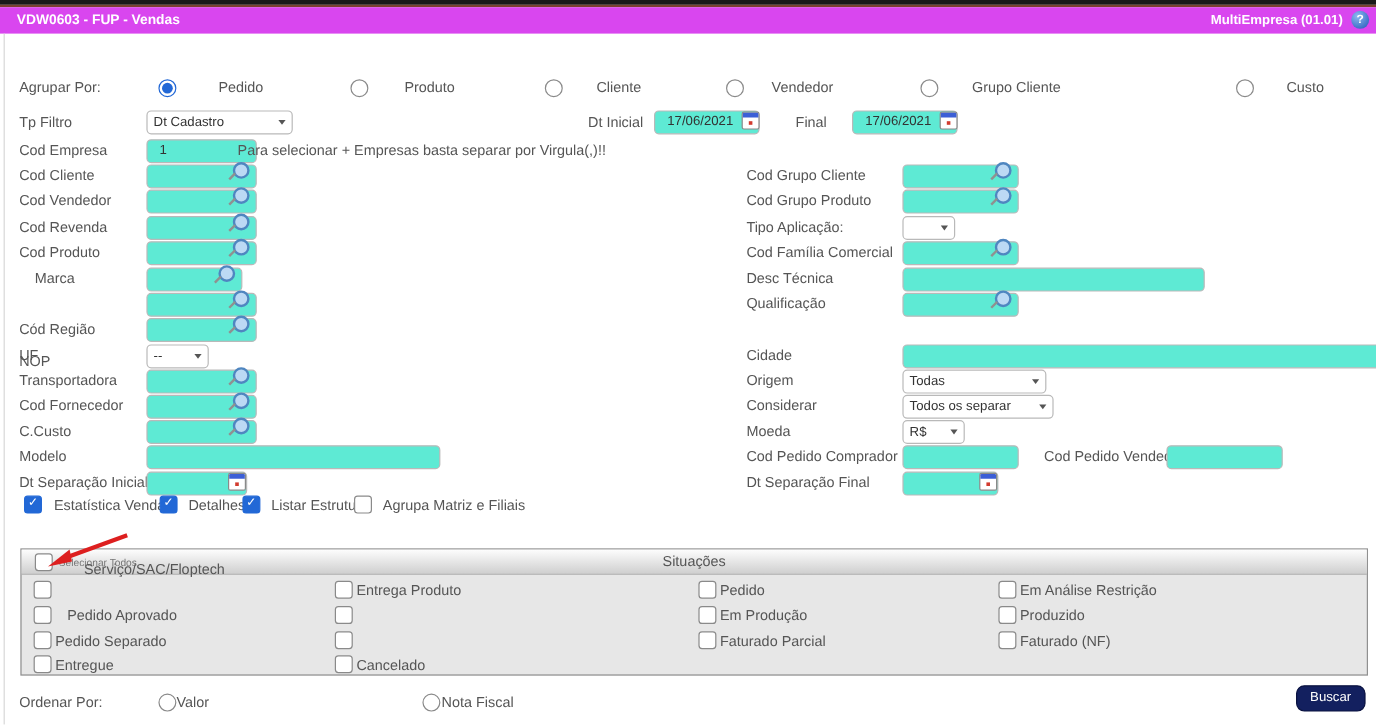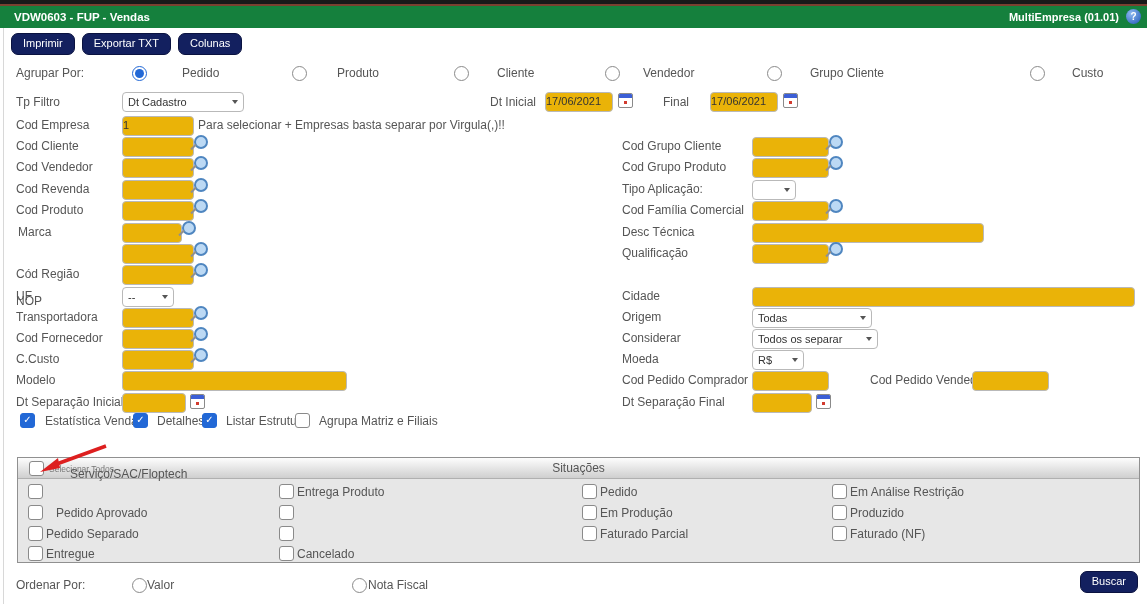--- a/index.html
+++ b/index.html
@@ -2,43 +2,43 @@
 <html><head>
 <meta charset="utf-8">
 <style>
   html,body{margin:0;padding:0;}
   #screen{position:relative;width:1147px;height:604px;background:#fff;overflow:hidden;
           font-family:"Liberation Sans",sans-serif;}
   .abs{position:absolute;}
   .lbl{position:absolute;font-size:12px;color:#555;white-space:nowrap;line-height:14px;}
   .lbl.hint{color:#555;}
   .small-lbl{position:absolute;font-size:8.5px;color:#777;white-space:nowrap;}
-  .inp{position:absolute;height:18px;border:1px solid #b9b9b9;border-radius:4px;background:#eab308;
-       font-size:11px;color:#333;padding:0 0;line-height:16px;white-space:nowrap;overflow:hidden;}
+  .inp{position:absolute;height:18px;border:1px solid #b9b9b9;border-radius:4px;background:#5eead4;
+       font-size:11px;color:#333;padding:0 10px;line-height:16px;white-space:nowrap;overflow:hidden;}
   .sel{position:absolute;height:18px;border:1px solid #b9b9b9;border-radius:4px;background:#fff;
        font-size:11px;color:#333;display:flex;align-items:center;justify-content:space-between;
        padding:0 5px;white-space:nowrap;}
   .chev{width:0;height:0;border-left:3.5px solid transparent;border-right:3.5px solid transparent;
         border-top:4.5px solid #555;margin-left:4px;flex:none;}
   .radio{position:absolute;width:13px;height:13px;border:1px solid #8a8a8a;border-radius:50%;background:#fff;}
   .radio.sel2{border-color:#2268d6;}
   .radio.sel2::after{content:'';position:absolute;left:2px;top:2px;right:2px;bottom:2px;
         background:#2268d6;border-radius:50%;}
   .cb{position:absolute;width:13px;height:13px;border:1px solid #8a8a8a;border-radius:3px;background:#fff;
       font-size:10px;line-height:12px;text-align:center;color:#fff;}
   .cb.on{background:#2268d6;border-color:#2268d6;}
   .mag{position:absolute;width:10px;height:10px;border:2px solid #4f86c0;background:#bcd9f4;border-radius:50%;}
   .mag::after{content:'';position:absolute;width:7px;height:2px;background:#909090;left:-6px;top:9px;
       transform:rotate(-45deg);}
   .cal{position:absolute;width:13px;height:13px;border:1px solid #8a8a8a;border-radius:2px;background:#fff;}
   .cal::before{content:'';position:absolute;left:0;right:0;top:0;height:4px;background:#3c5fd6;border-radius:1px 1px 0 0;}
   .cal::after{content:'';position:absolute;left:5px;top:7px;width:3px;height:3px;background:#d23b2f;}
   .btn{background:#13205f;color:#fff;font-size:11px;padding:3px 11px 4px;border:1px solid #0a1240;
        border-radius:7px;line-height:13px;font-family:"Liberation Sans",sans-serif;white-space:nowrap;}
-  #titlebar{position:absolute;left:0;top:6px;width:100%;height:22px;background:#15803d;}
+  #titlebar{position:absolute;left:0;top:6px;width:100%;height:22px;background:#d946ef;}
   #titlebar .tl{position:absolute;left:14px;top:0;line-height:22px;color:#fff;font-size:11.5px;font-weight:bold;}
   #titlebar .mode{position:absolute;right:28px;top:0;line-height:22px;color:#fff;font-size:11px;font-weight:bold;}
   .help{position:absolute;right:6px;top:3px;width:15px;height:15px;border-radius:50%;
         background:radial-gradient(circle at 35% 30%, #8db9f0, #1f55b8);color:#fff;font-size:10px;
         font-weight:bold;text-align:center;line-height:15px;}
   #panel{position:absolute;left:17px;top:457px;width:1121px;height:104px;border:1px solid #909090;background:#e7e7e7;}
   #panel-header{position:absolute;left:0;top:0;right:0;height:20px;
         background:linear-gradient(#fdfdfd,#cfcfcf);border-bottom:1px solid #b0b0b0;}
   .pan-title{position:absolute;left:0;right:0;top:3px;text-align:center;font-weight:normal;font-size:12px;color:#555;}
   #toolbar{position:absolute;left:11px;top:33px;display:flex;gap:7px;}
@@ -50,25 +50,20 @@
 
   <div class="abs" style="left:0;top:0;width:100%;height:4px;background:#191919;"></div>
   <div class="abs" style="left:0;top:4px;width:100%;height:2px;background:#7a4030;"></div>
   <div id="titlebar">
     <span class="tl">VDW0603 - FUP - Vendas</span>
     <span class="mode">MultiEmpresa (01.01)</span>
     <span class="help">?</span>
   </div>
   <div class="abs" style="left:3px;top:28px;width:1px;height:576px;background:#d8d8d8;"></div>
 
-  <div id="toolbar">
-    <button class="btn">Imprimir</button>
-    <button class="btn">Exportar TXT</button>
-    <button class="btn">Colunas</button>
-  </div>
 
   <span class="lbl" style="left:16px;top:66px">Agrupar Por:</span>
 
   <span class="lbl" style="left:16px;top:95px">Tp Filtro</span>
   <div class="sel" style="left:122px;top:92px;width:110px">
     <span>Dt Cadastro</span>
     <span class="chev"></span>
   </div>
   <span class="lbl" style="left:490px;top:95px">Dt Inicial</span>
   <div class="inp" style="left:545px;top:92px;width:66px">17/06/2021</div>
@@ -113,21 +108,21 @@
     <div class="mag" style="left: 194px; top: 135px;"></div>
     <div class="lbl" style="left: 16px; top: 160px;">Cod Vendedor</div>
     <div class="inp" style="left: 122px; top: 158px; width: 70px;"></div>
     <div class="mag" style="left: 194px; top: 156px;"></div>
     <div class="lbl" style="left: 16px; top: 182px;">Cod Revenda</div>
     <div class="inp" style="left: 122px; top: 180px; width: 70px;"></div>
     <div class="mag" style="left: 194px; top: 178px;"></div>
     <div class="lbl" style="left: 16px; top: 203px; text-align: right;">Cod Produto</div>
     <div class="inp" style="left: 122px; top: 201px; width: 70px;"></div>
     <div class="mag" style="left: 194px; top: 199px;"></div>
-    <div class="lbl" style="left: 18px; top: 225px;">Marca</div>
+    <div class="lbl" style="left: 29px; top: 225px;">Marca</div>
     <div class="inp" style="left: 122px; top: 223px; width: 58px;"></div>
     <div class="mag" style="left: 182px; top: 221px;"></div>
     <div class="lbl" style="left: 16px; top: 246px; margin-top: 48px;">NOP</div>
     <div class="inp" style="left: 122px; top: 244px; width: 70px;"></div>
     <div class="mag" style="left: 194px; top: 242px;"></div>
     <div class="lbl" style="left: 16px; top: 267px;">Cód Região</div>
     <div class="inp" style="left: 122px; top: 265px; width: 70px;"></div>
     <div class="mag" style="left: 194px; top: 263px;"></div>
     <div class="lbl" style="left: 16px; top: 289px;">UF</div>
     <div class="sel" style="left: 122px; top: 287px; width: 40px;">

